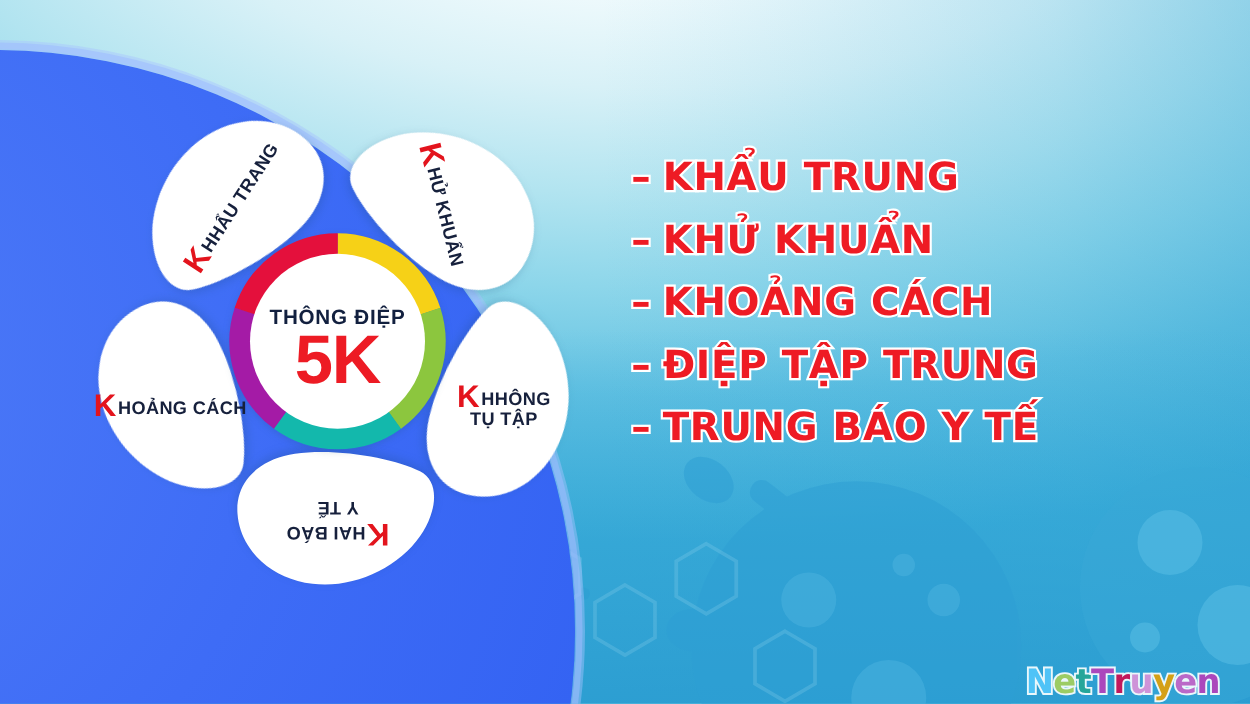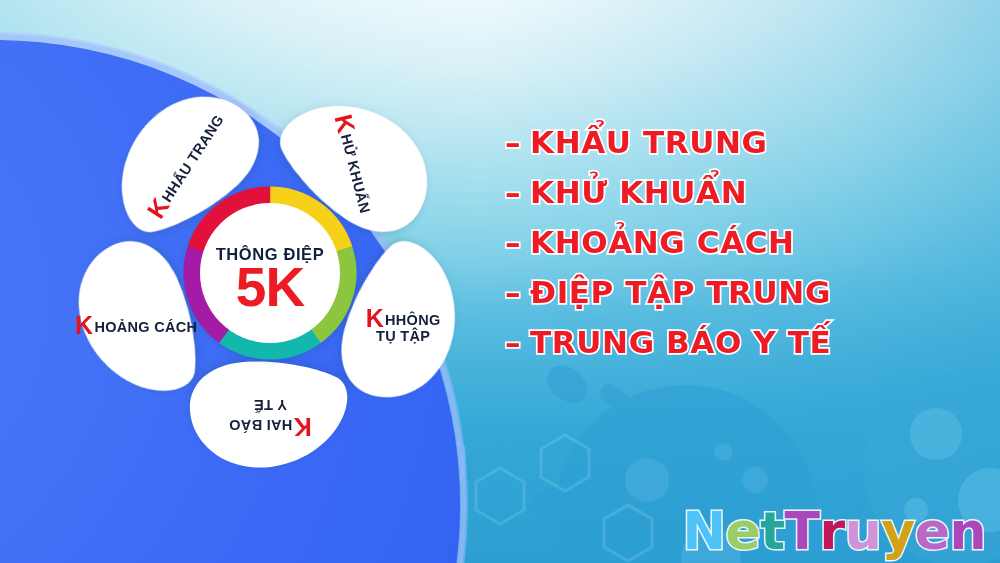--- a/index.html
+++ b/index.html
@@ -135,23 +135,23 @@
     -webkit-text-stroke:3.4px #ffffff;
     paint-order:stroke fill;
     text-shadow:
        0 0 0 #ffffff,
        1px 1px 0 rgba(255,255,255,.9);
   }
   .dash{margin-right:9px;font-size:31px;}
 
   
   #watermark{
-    position:absolute;right:14px;bottom:2px;
+    position:absolute;right:24px;bottom:2px;
     font-family:"DejaVu Sans", sans-serif;
-    font-weight:700;font-size:52px;letter-spacing:-.5px;
+    font-weight:700;font-size:27px;letter-spacing:-.5px;
     white-space:nowrap;
   }
   #watermark span{
     -webkit-text-stroke:3px #eaf7fb;
     paint-order:stroke fill;
     display:inline-block;
   }
 </style>
 </head>
 <body>

